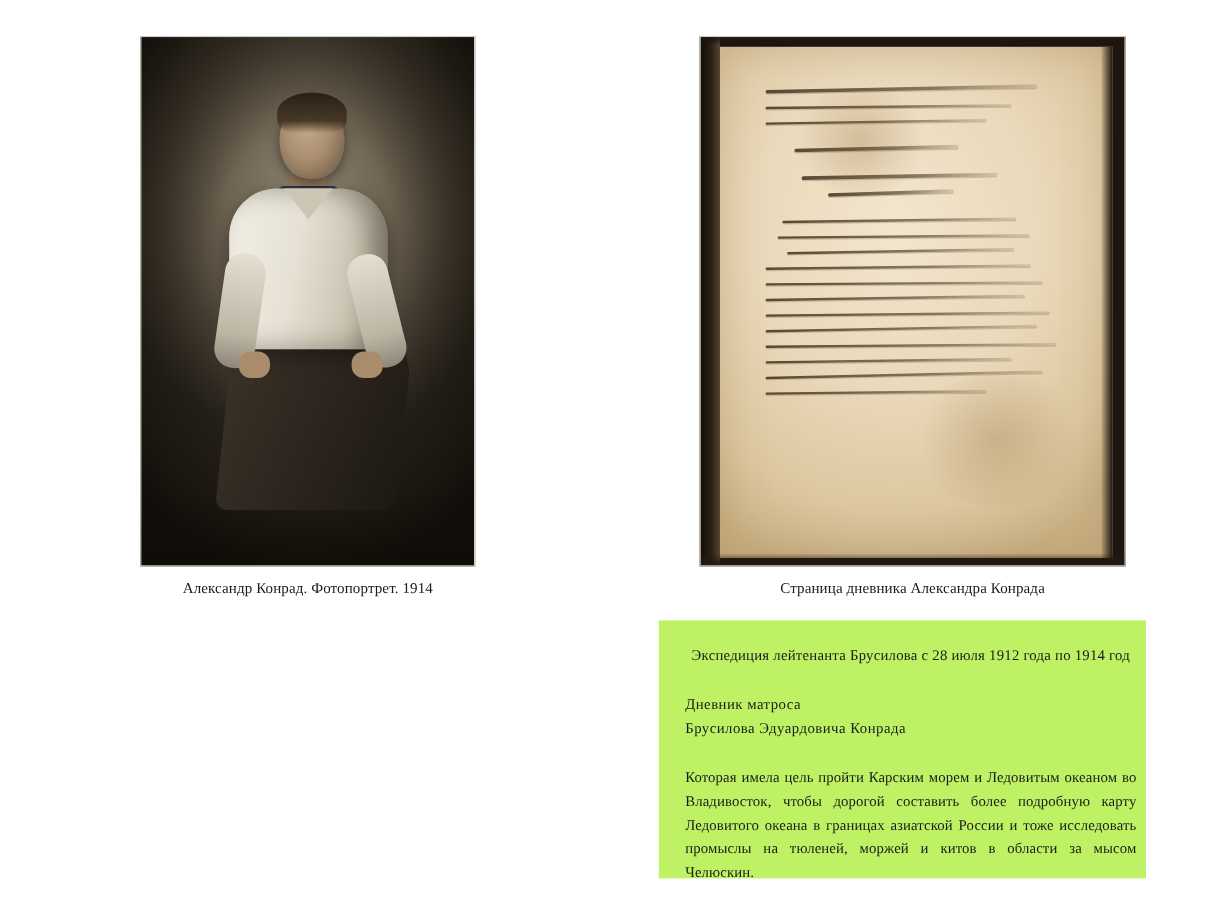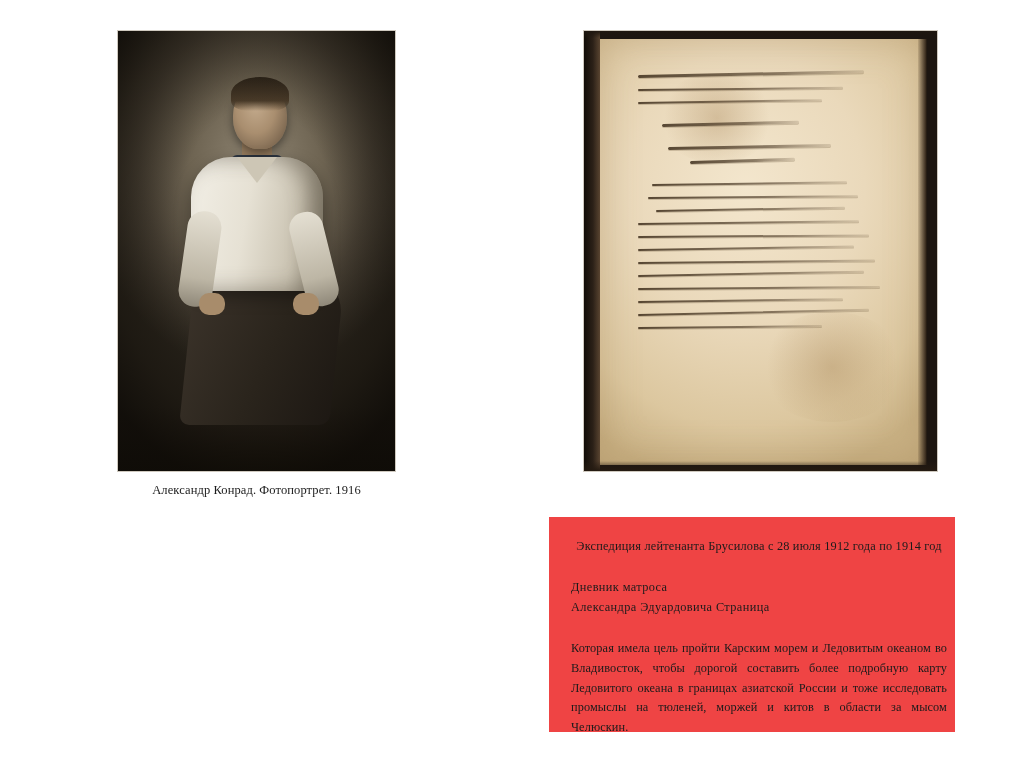--- a/index.html
+++ b/index.html
@@ -235,21 +235,21 @@
     background: radial-gradient(circle, rgba(150,112,62,.30), rgba(150,112,62,0) 70%);
   }
 
   
   .transcript {
     position: absolute;
     left: 549px;
     top: 517px;
     width: 406px;
     height: 215px;
-    background: #ef4444;
+    background: #bef264;
     box-sizing: border-box;
     padding: 20px 8px 18px 22px;
     font-family: "Liberation Serif", serif;
     color: #1b1b1b;
   }
   .t-head {
     text-align: center;
     font-size: 12.3px;
     line-height: 1.55;
     letter-spacing: .2px;
@@ -282,21 +282,21 @@
     <div class="fig-collar-v"></div>
     <div class="fig-arm left"></div>
     <div class="fig-arm right"></div>
     <div class="fig-hand left"></div>
     <div class="fig-hand right"></div>
     <div class="fig-head"></div>
     <div class="fig-hair"></div>
     <div class="fig-floor"></div>
     <div class="photo-vignette"></div>
   </div>
-  <div class="caption">Александр Конрад. Фотопортрет. 1916</div>
+  <div class="caption">Александр Конрад. Фотопортрет. 1914</div>
 </div>
 
 <div class="diary-block">
   <div class="diary-frame">
     <div class="diary-page">
       <div class="stain" style="left:18%;top:8%;width:120px;height:90px;"></div>
       <div class="stain" style="right:6%;bottom:10%;width:150px;height:110px;"></div>
       <div class="ink-lines">
         <div class="ink i2" style="width:86%;transform:rotate(-1.2deg)"></div>
         <div class="ink" style="width:78%;transform:rotate(-0.6deg)"></div>
@@ -316,27 +316,28 @@
         <div class="ink" style="width:78%;transform:rotate(-0.8deg)"></div>
         <div class="ink" style="width:88%;transform:rotate(-1.3deg)"></div>
         <div class="ink" style="width:70%;transform:rotate(-0.6deg)"></div>
       </div>
       <div class="diary-edge-r"></div>
     </div>
     <div class="diary-spine"></div>
     <div class="diary-edge-t"></div>
     <div class="diary-edge-b"></div>
   </div>
+  <div class="caption">Страница дневника Александра Конрада</div>
 </div>
 
 <div class="transcript">
   <div class="t-head">
     <div>Экспедиция лейтенанта Брусилова с 28 июля 1912 года по 1914 год</div>
   </div>
   <div class="t-sub">
     <div>Дневник матроса</div>
-    <div>Александра Эдуардовича Страница</div>
+    <div>Брусилова Эдуардовича Конрада</div>
   </div>
   <div class="t-body">
     <span>Которая имела цель пройти Карским морем и Ледовитым океаном во Владивосток, чтобы дорогой составить более подробную карту Ледовитого океана в границах азиатской России и тоже исследовать промыслы на тюленей, моржей и китов в области за мысом Челюскин.</span>
     
   </div>
 </div>
 
 </body></html>

